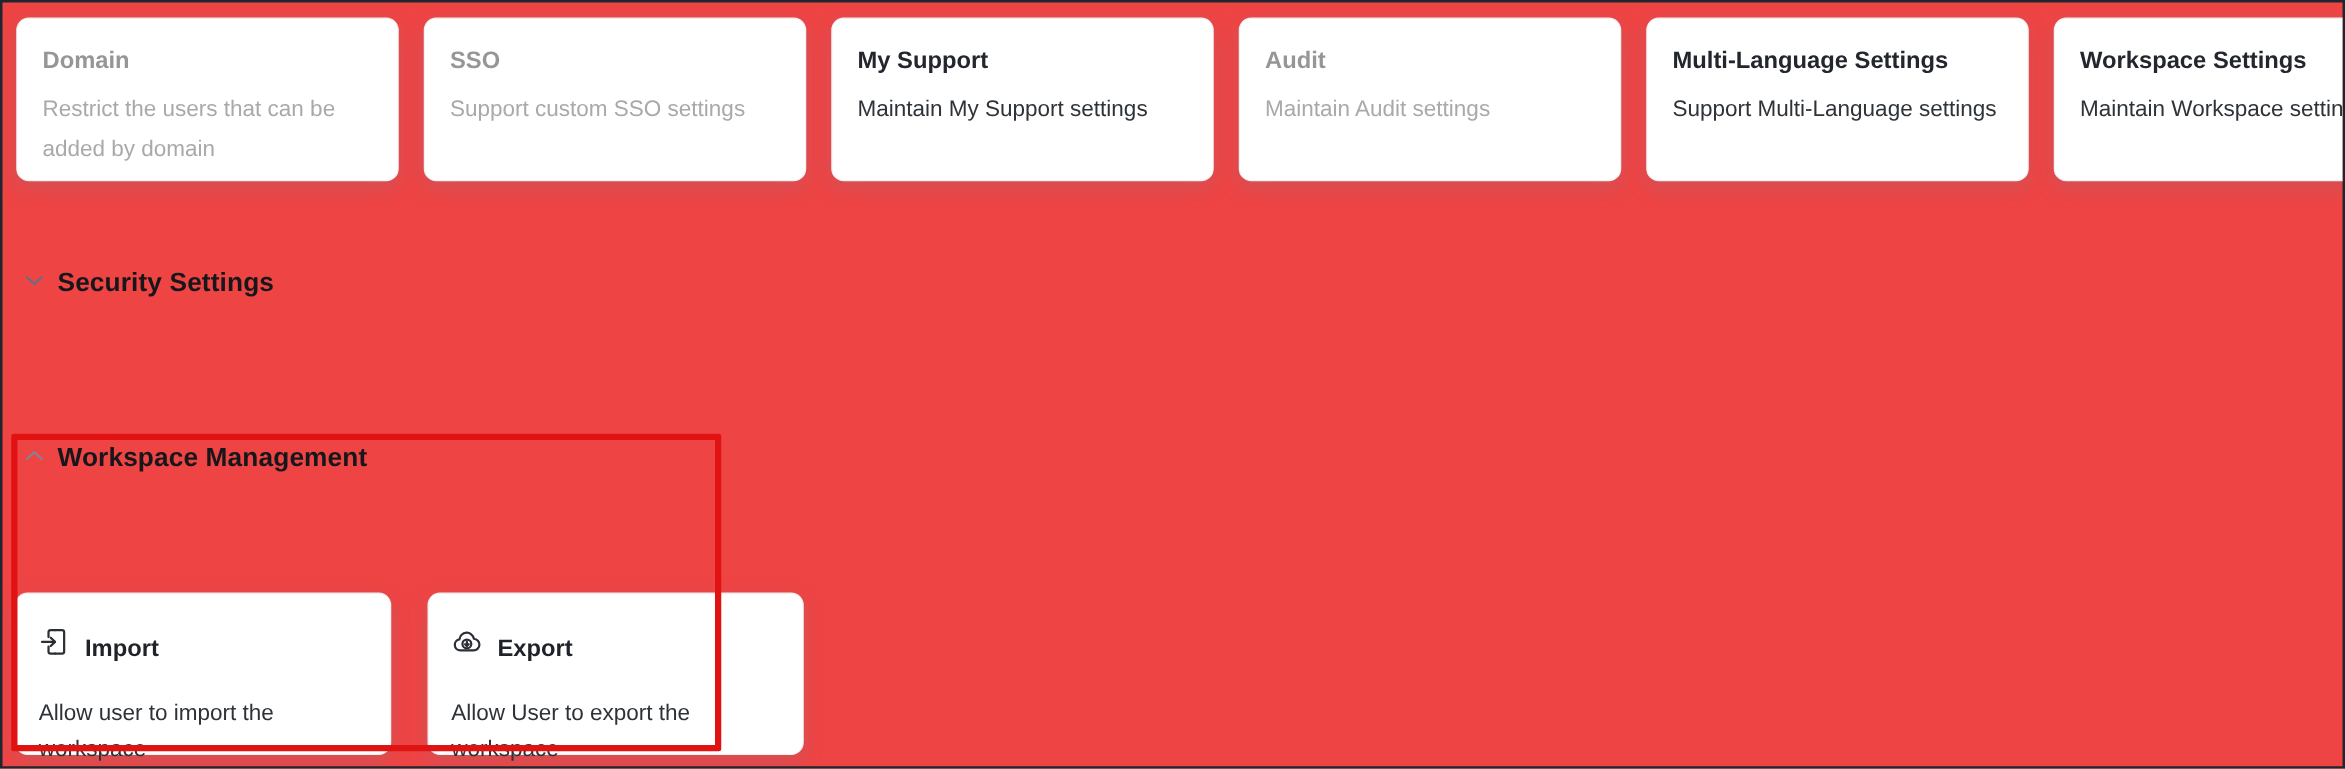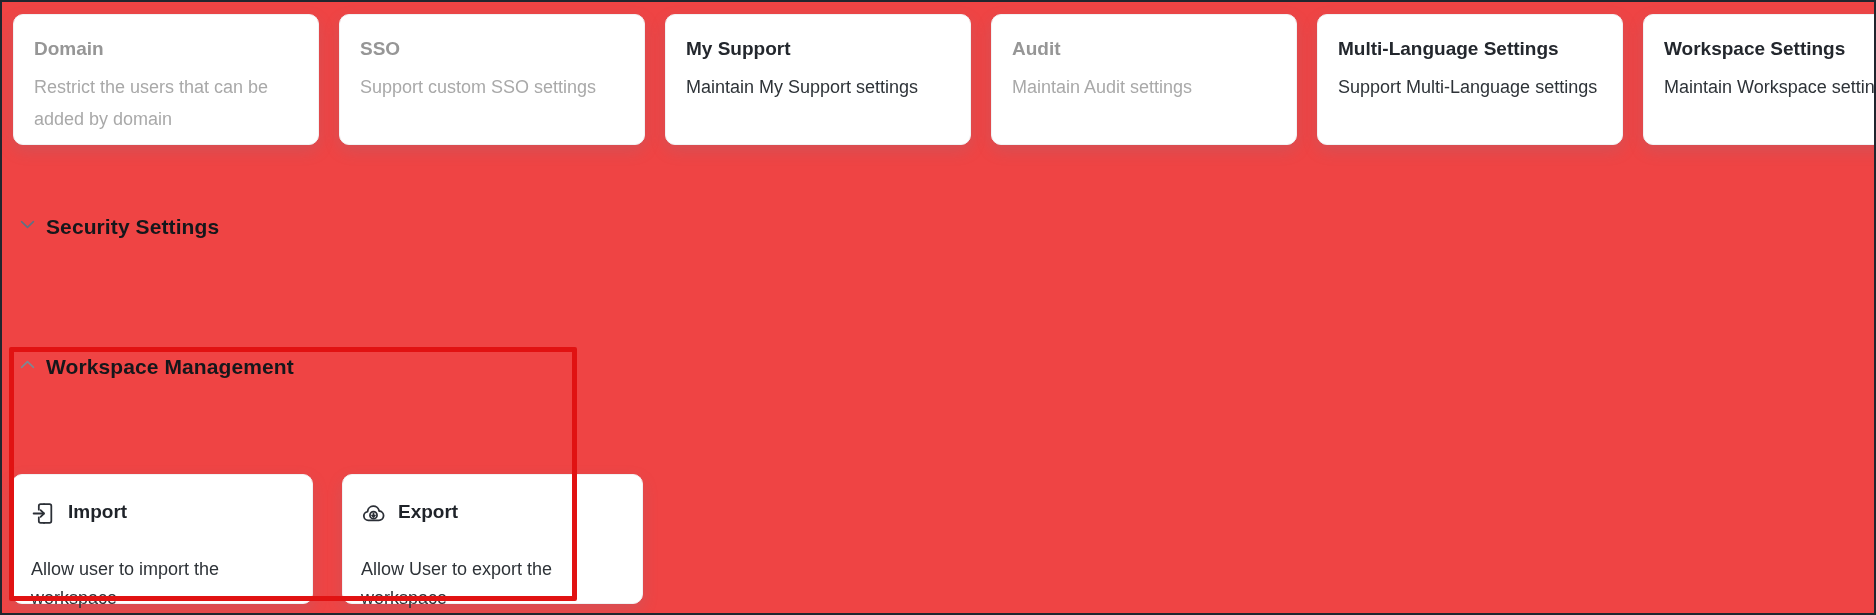--- a/index.html
+++ b/index.html
@@ -36,21 +36,21 @@
   .head-workspace { top:353px; }
 
   
   .bottom-row { position:absolute; left:10px; top:472px; display:flex; gap:29px; }
   .wcard {
     width:301px; height:130px;
     background:#fff; border:1px solid #f1f2f4; border-radius:10px;
     box-shadow:0 6px 16px rgba(105,128,155,.20);
     padding:26px 22px 0 18px;
   }
-  .wcard .wcard-head { display:flex; align-items:flex-start; gap:12px; }
+  .wcard .wcard-head { display:flex; align-items:flex-end; gap:12px; }
   .wcard .wicon { width:25px; height:25px; flex:0 0 auto; }
   .wcard .wcard-title { font-size:19px; font-weight:700; color:#1f2329; }
   .wcard .wcard-desc { margin-top:25px; font-size:18px; color:#2e3338; line-height:29px; }
 
   
   .highlight-box {
     position:absolute; left:7px; top:345px; width:568px; height:254px;
     border:5px solid #e11212; border-radius:2px;
     pointer-events:none; z-index:20; background:transparent;
   }

